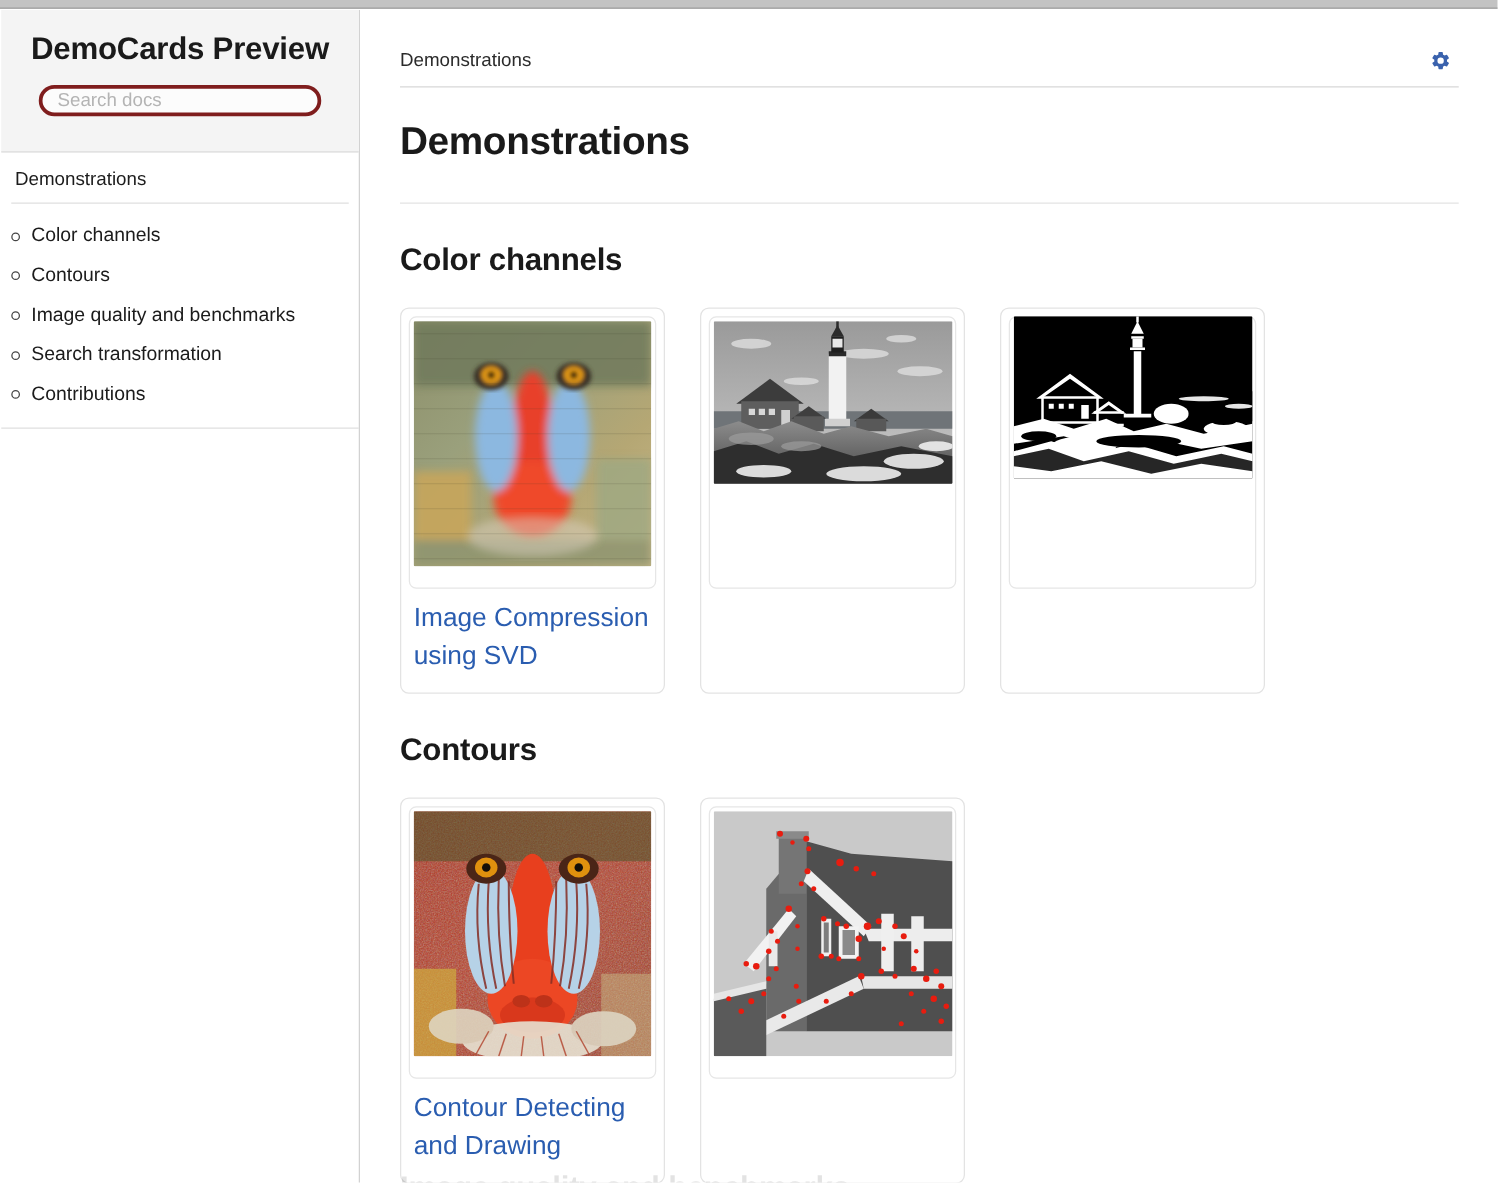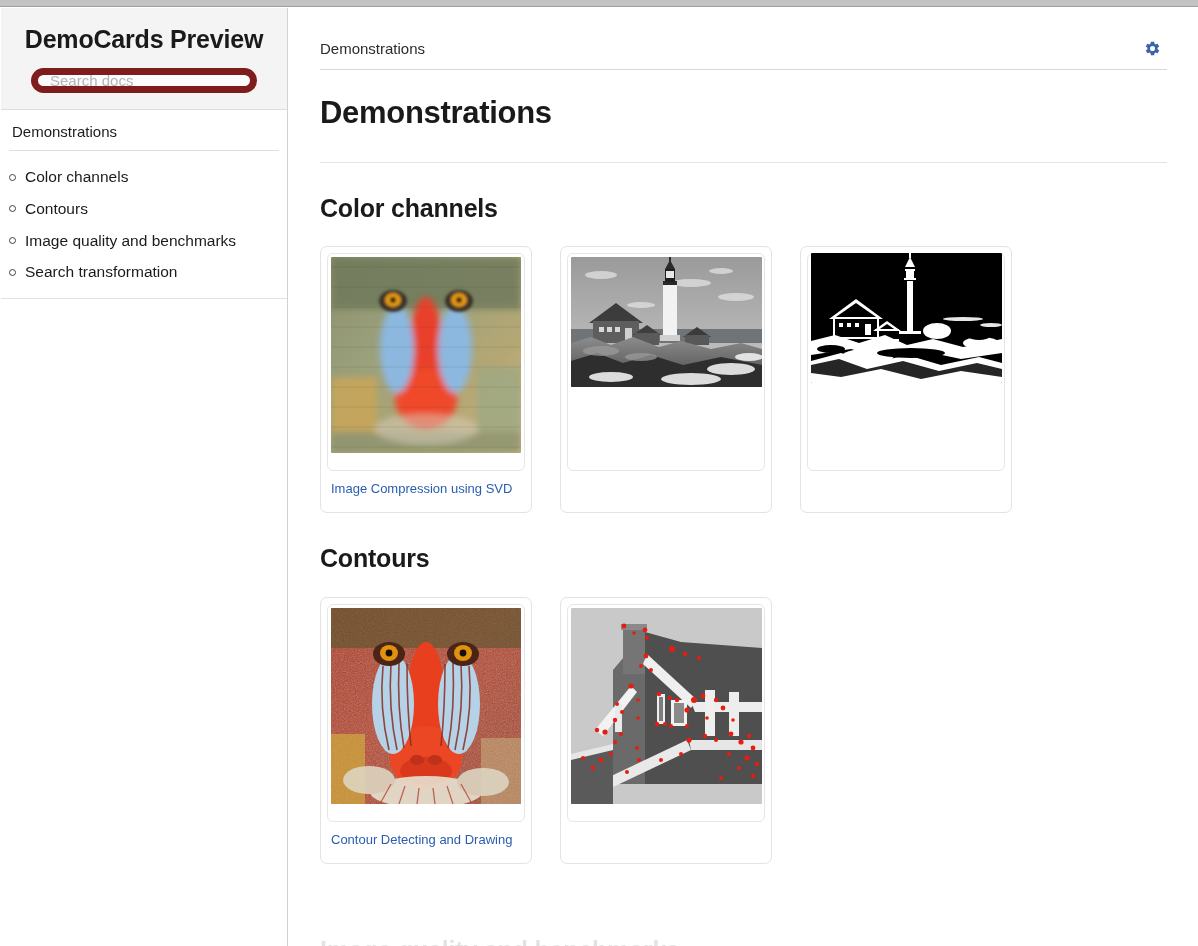--- a/index.html
+++ b/index.html
@@ -47,23 +47,23 @@
     font-size: 25px;
     font-weight: bold;
     color: #1a1a1a;
     letter-spacing: -0.2px;
     line-height: 1.25;
     margin: 4px 0 13px 0;
   }
   #search-input {
     display: block;
     width: 226px;
-    margin: 0 auto;
+    margin: 12px auto;
     height: 25px;
-    border: 7px solid #7f1d1d;
+    border: 3px solid #7f1d1d;
     border-radius: 13px;
     background: #fcfcfc;
     padding: 0 12px;
     font-size: 15px;
     font-family: "Liberation Sans", sans-serif;
     color: #333;
     outline: none;
   }
   #search-input::placeholder { color: #b4b4b4; }
 
@@ -181,21 +181,21 @@
     display: flex;
     align-items: flex-start;
     justify-content: center;
     padding-top: 3px;
   }
   .thumb {
     display: block;
     border-radius: 1px;
   }
   .card-caption {
-    font-size: 13px;
+    font-size: 21px;
     color: #2a5db0;
     line-height: 1.42;
     padding: 9px 4px 10px 4px;
     cursor: pointer;
   }
 
   
   #clipped-heading {
     position: absolute;
     left: 32px;
@@ -233,20 +233,24 @@
         <span class="nav-bullet"></span>
         <span class="nav-label">Contours</span>
       </li>
       <li class="nav-item">
         <span class="nav-bullet"></span>
         <span class="nav-label">Image quality and benchmarks</span>
       </li>
       <li class="nav-item">
         <span class="nav-bullet"></span>
         <span class="nav-label">Search transformation</span>
+      </li>
+      <li class="nav-item">
+        <span class="nav-bullet"></span>
+        <span class="nav-label">Contributions</span>
       </li>
     </ul>
   </aside>
 
   <main id="main">
 
     <div id="topbar">
       <span id="breadcrumb">Demonstrations</span>
       <span id="settings-gear">
         <svg width="17" height="17" viewBox="0 0 24 24" fill="#3a62ad" aria-hidden="true">

